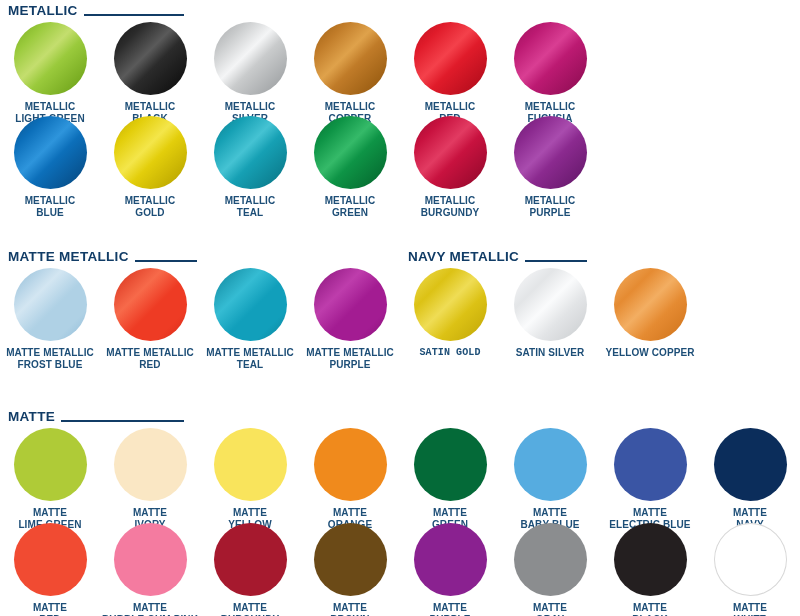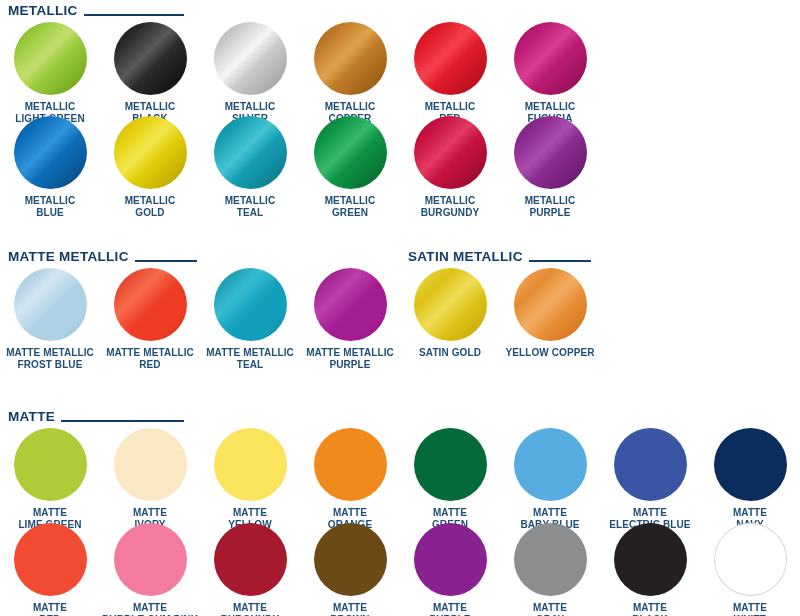--- a/index.html
+++ b/index.html
@@ -201,28 +201,32 @@
       </div>
       <div class="swatch-cell" style="width: 100px;">
         <div class="swatch-circle" style="background: linear-gradient(135deg, rgb(135, 16, 120) 0%, rgb(190, 61, 172) 34%, rgb(163, 28, 146) 55%, rgb(163, 28, 146) 78%, rgb(135, 16, 120) 100%);"></div>
         <div class="swatch-label" style="width: 100px;">MATTE METALLIC
 PURPLE</div>
       </div>
     </div>
 
   <div class="section" id="sec-satin-metallic">
     <div class="section-header">
-      <span class="section-title">SATIN METALLIC</span>
+      <span class="section-title">NAVY METALLIC</span>
       <span class="section-rule" style="width:62px"></span>
     </div>
   </div>
   <div class="swatch-row" id="row-satinmetallic-1">
       <div class="swatch-cell" style="width: 100px;">
         <div class="swatch-circle" style="background: linear-gradient(135deg, rgb(239, 221, 85) 0%, rgb(220, 194, 21) 28%, rgb(239, 221, 85) 48%, rgb(220, 194, 21) 66%, rgb(191, 164, 5) 100%);"></div>
-        <div class="swatch-label" style="width: 100px;">SATIN GOLD</div>
+        <div class="swatch-label" style="width: 100px; font-family: Liberation Mono, monospace;">SATIN GOLD</div>
+      </div>
+      <div class="swatch-cell" style="width: 100px;">
+        <div class="swatch-circle" style="background: linear-gradient(135deg, rgb(250, 251, 252) 0%, rgb(227, 229, 231) 28%, rgb(250, 251, 252) 48%, rgb(227, 229, 231) 66%, rgb(200, 203, 206) 100%);"></div>
+        <div class="swatch-label" style="width: 100px;">SATIN SILVER</div>
       </div>
       <div class="swatch-cell" style="width: 100px;">
         <div class="swatch-circle" style="background: linear-gradient(135deg, rgb(243, 174, 98) 0%, rgb(229, 139, 50) 28%, rgb(243, 174, 98) 48%, rgb(229, 139, 50) 66%, rgb(206, 113, 25) 100%);"></div>
         <div class="swatch-label" style="width: 100px;">YELLOW COPPER</div>
       </div>
     </div>
 
   <div class="section" id="sec-matte">
     <div class="section-header">
       <span class="section-title">MATTE</span>

